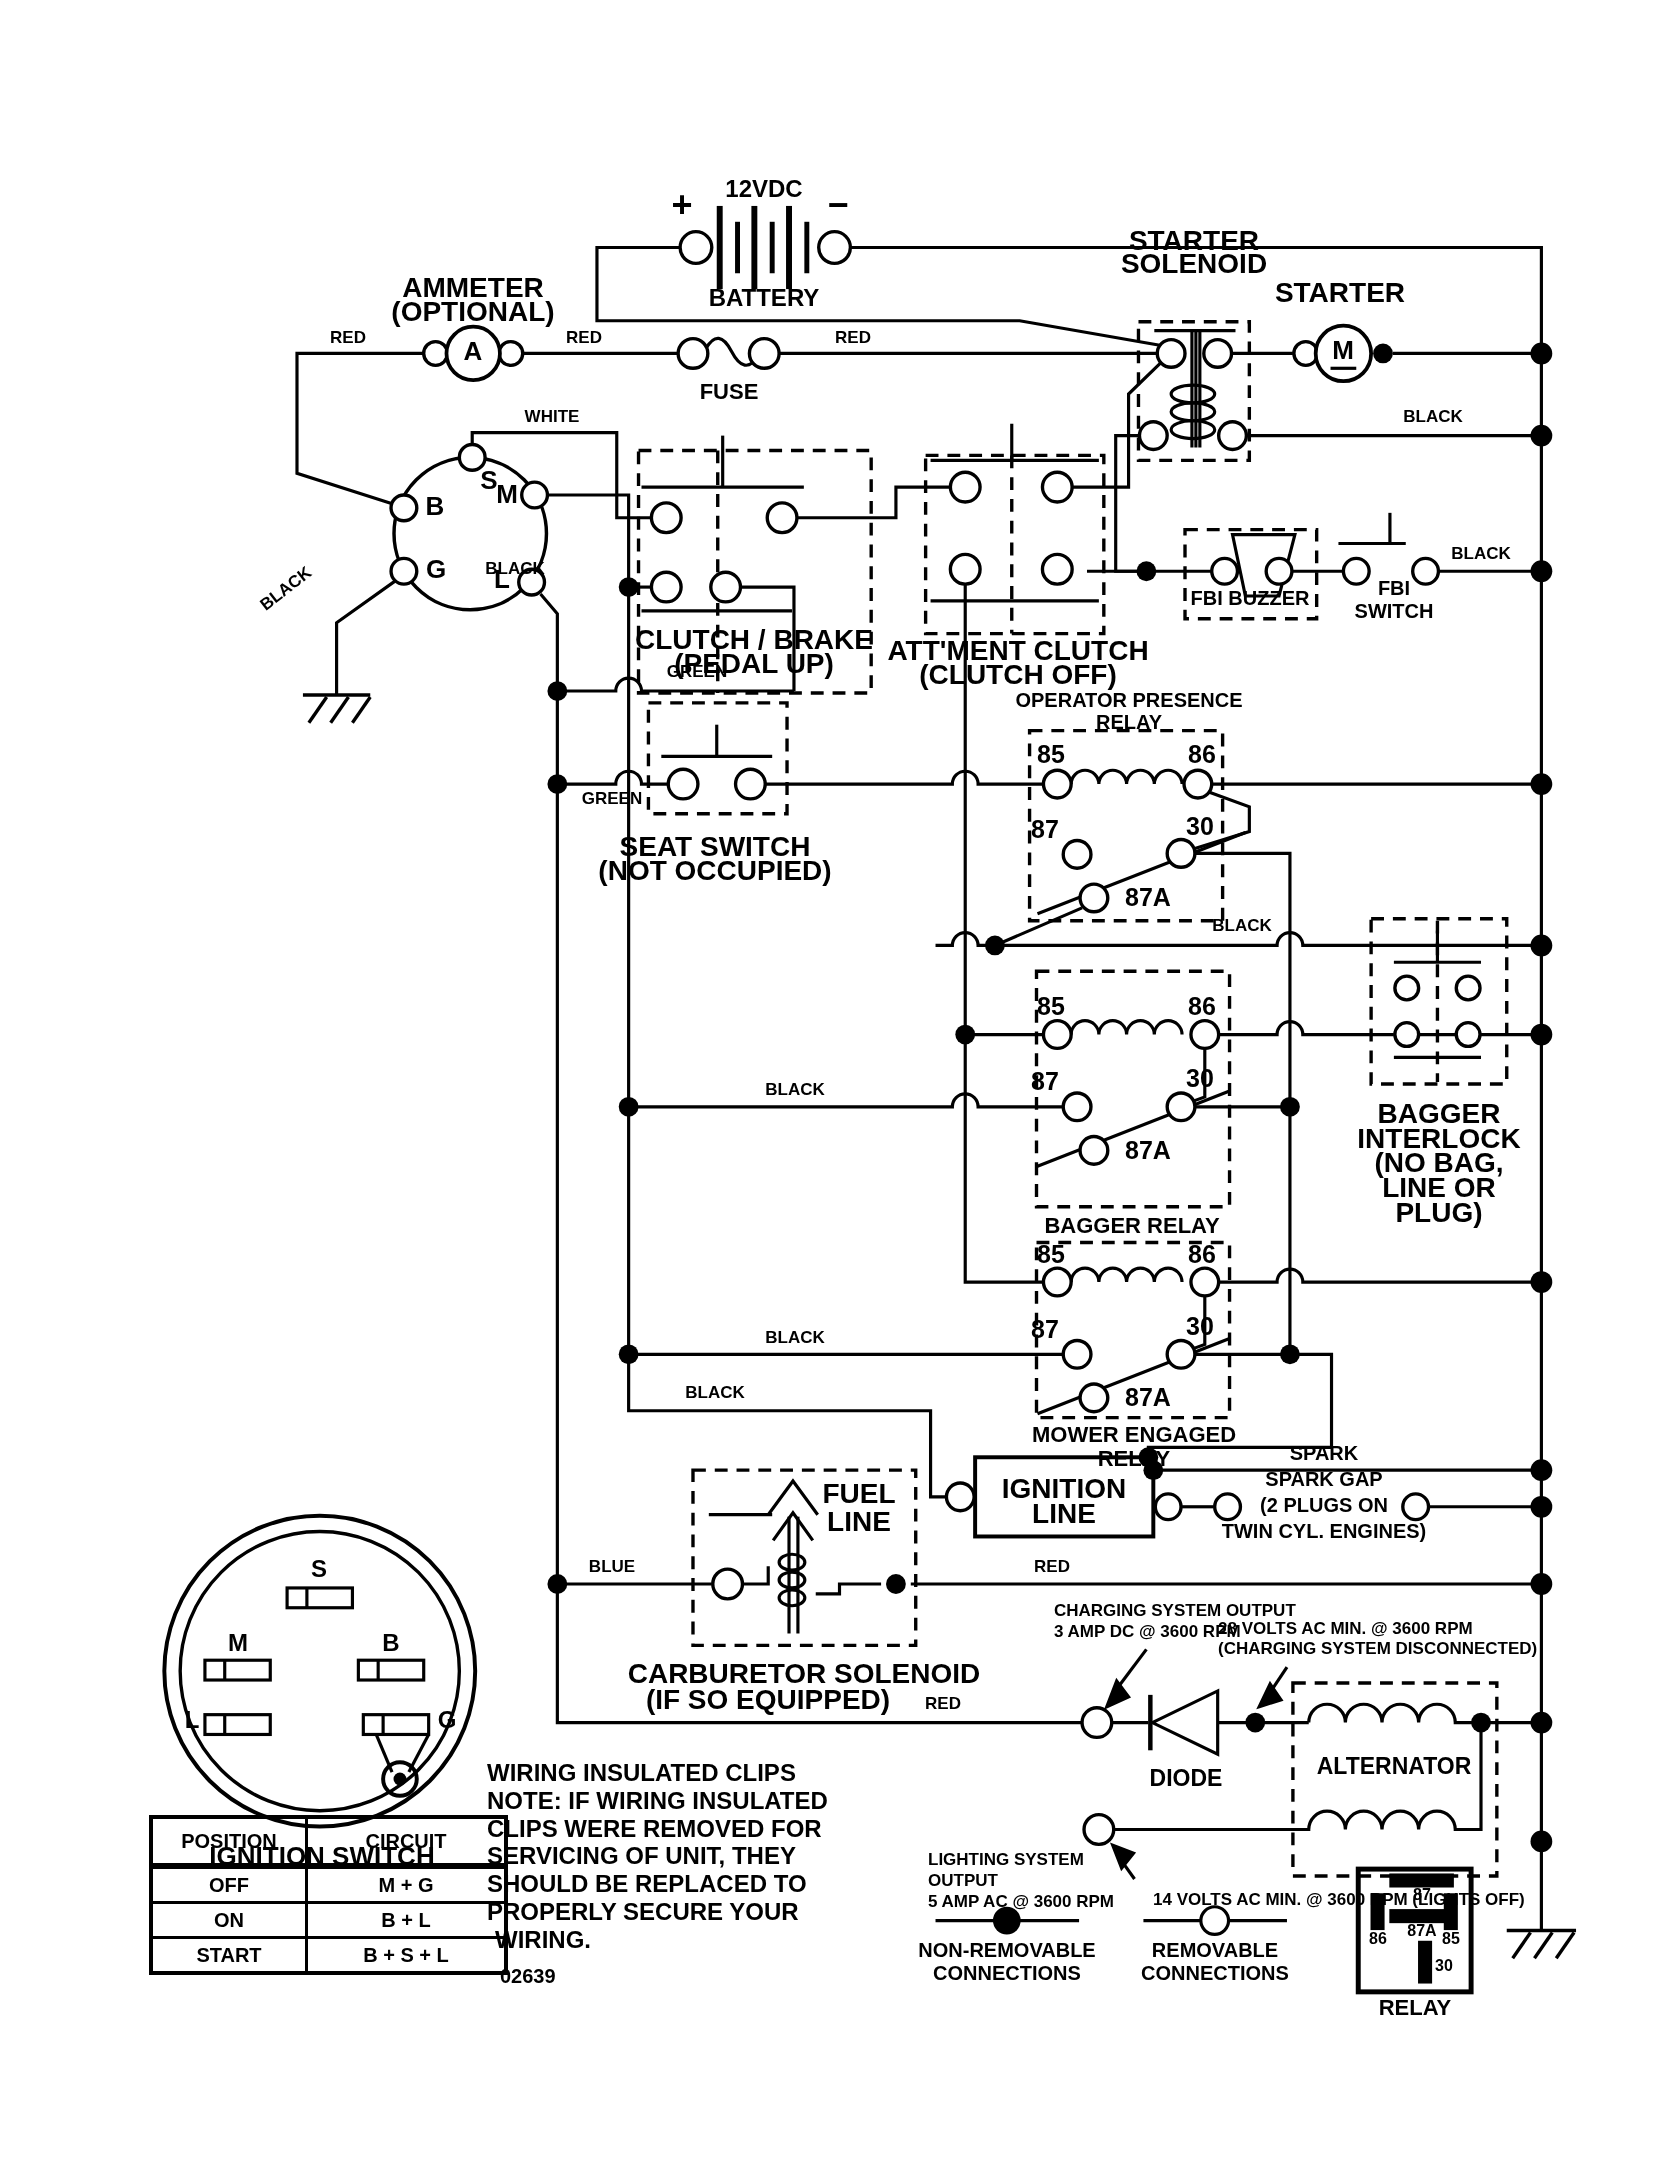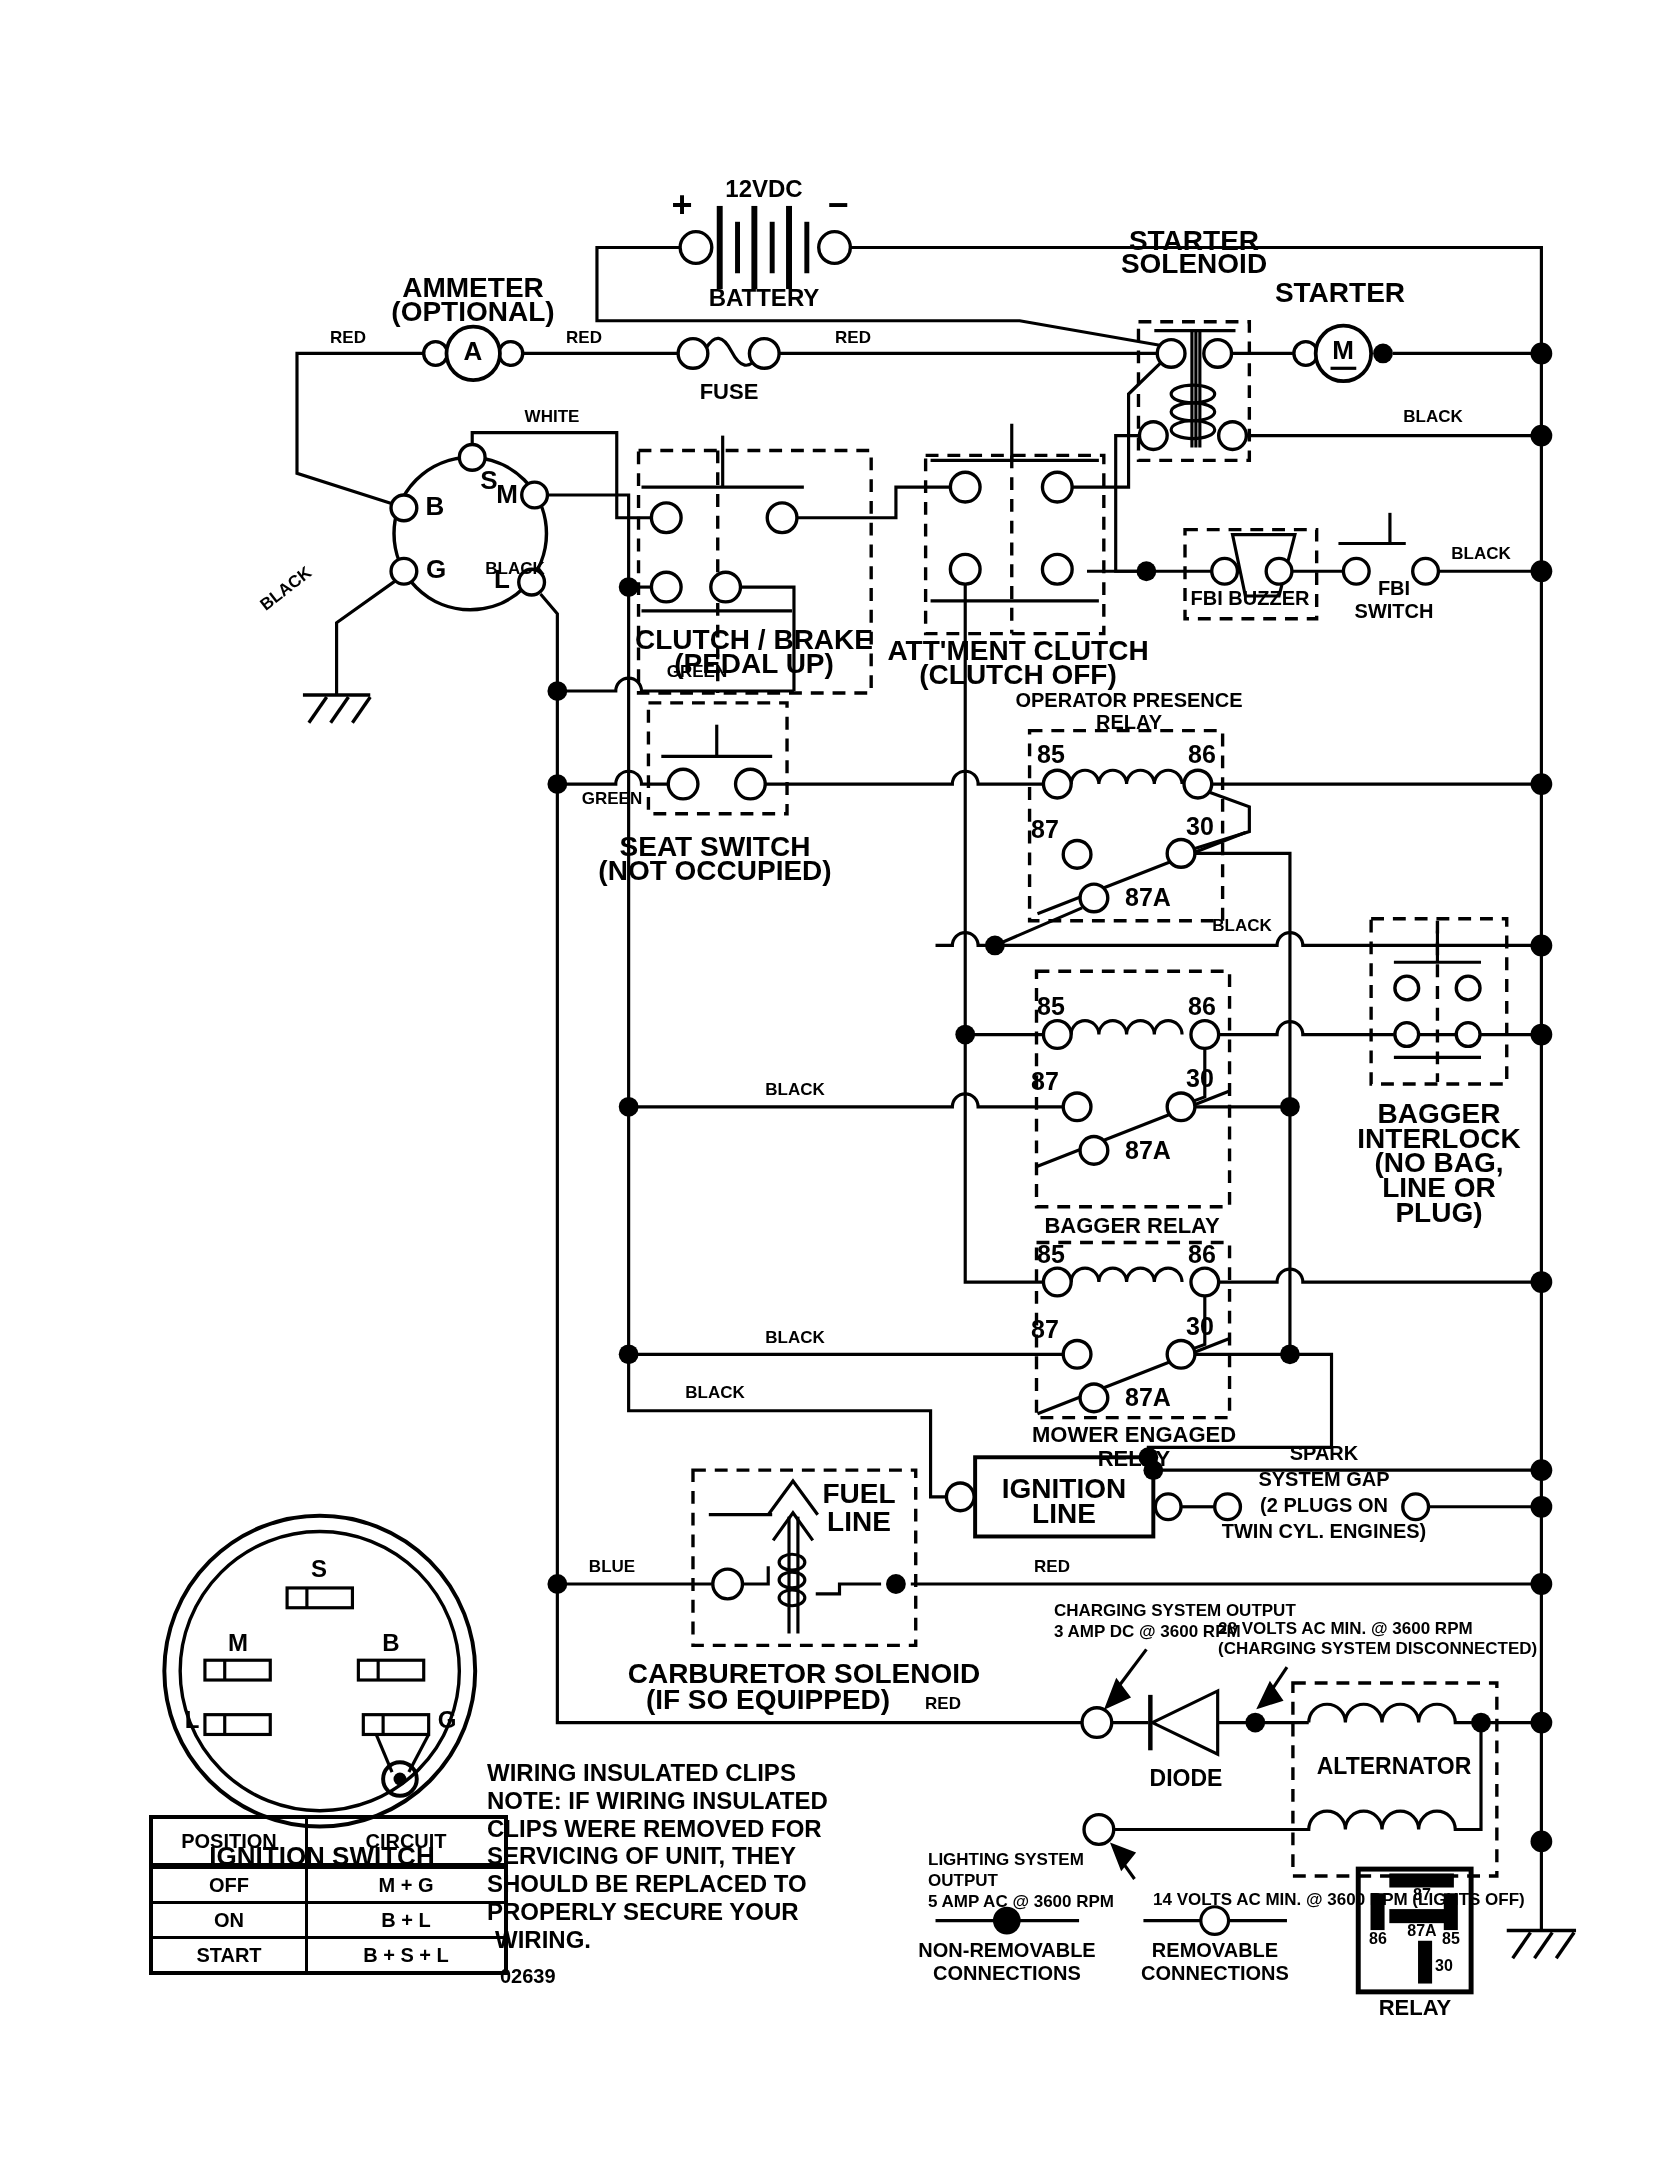--- a/index.html
+++ b/index.html
@@ -415,21 +415,21 @@
 
 <div class="lbl s21" style="left:1439px;top:1099px">BAGGER</div>
 <div class="lbl s21" style="left:1439px;top:1124px">INTERLOCK</div>
 <div class="lbl s21" style="left:1439px;top:1148px">(NO BAG,</div>
 <div class="lbl s21" style="left:1439px;top:1173px">LINE OR</div>
 <div class="lbl s21" style="left:1439px;top:1198px">PLUG)</div>
 
 <div class="lbl s21" style="left:1064px;top:1474px">IGNITION</div>
 <div class="lbl s21" style="left:1064px;top:1499px">LINE</div>
 <div class="lbl s20" style="left:1324px;top:1443px">SPARK</div>
-<div class="lbl s20" style="left:1324px;top:1469px">SYSTEM GAP</div>
+<div class="lbl s20" style="left:1324px;top:1469px">SPARK GAP</div>
 <div class="lbl s20" style="left:1324px;top:1495px">(2 PLUGS ON</div>
 <div class="lbl s20" style="left:1324px;top:1521px">TWIN CYL. ENGINES)</div>
 
 <div class="lbl s21" style="left:859px;top:1479px">FUEL</div>
 <div class="lbl s21" style="left:859px;top:1507px">LINE</div>
 <div class="lbl s21" style="left:804px;top:1659px">CARBURETOR SOLENOID</div>
 <div class="lbl s21" style="left:768px;top:1685px">(IF SO EQUIPPED)</div>
 
 <div class="lla s17" style="left:1054px;top:1602px">CHARGING SYSTEM OUTPUT</div>
 <div class="lla s17" style="left:1054px;top:1623px">3 AMP DC @ 3600 RPM</div>

